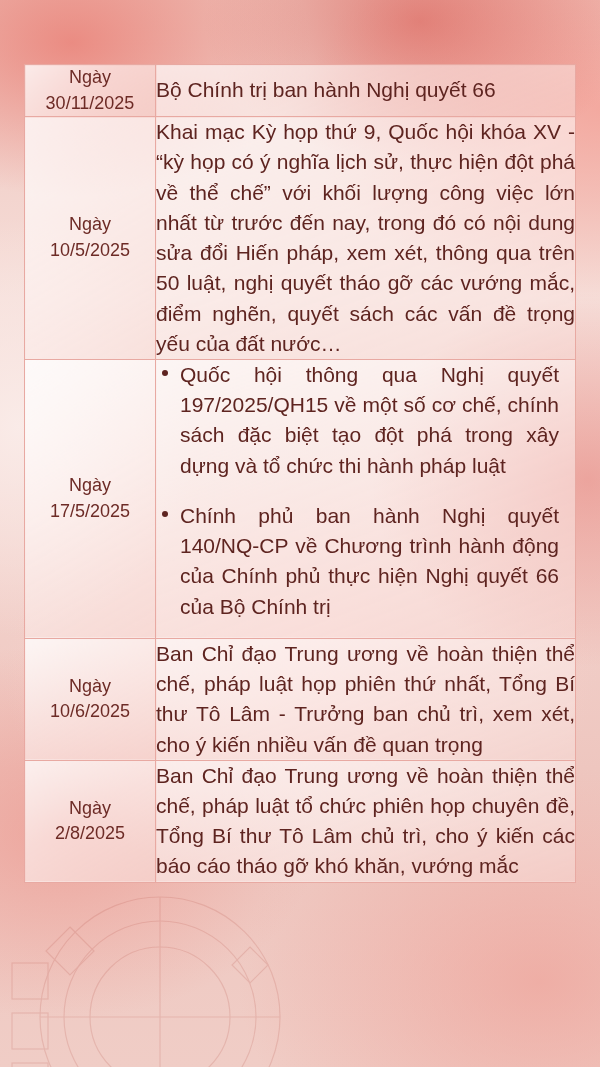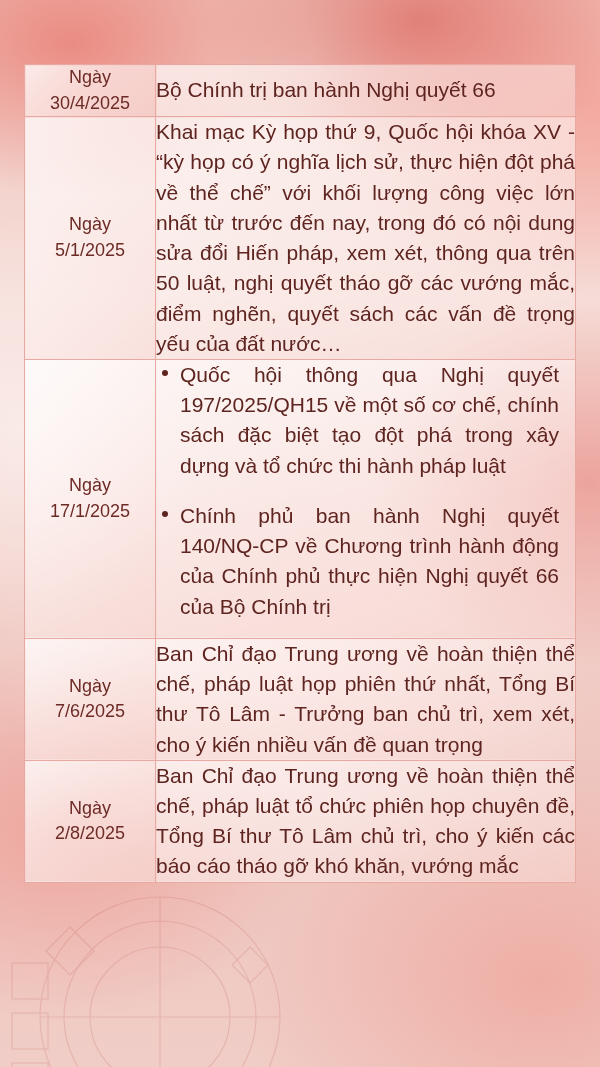--- a/index.html
+++ b/index.html
@@ -117,60 +117,60 @@
     <path d="M260 180 l18 18 -18 18 -18 -18z"></path>
   </svg>
 </div>
 
 <div class="table-wrap">
   <table class="timeline">
     <tbody>
       <tr>
         <td class="date-cell">
           <span class="date-line">Ngày</span>
-          <span class="date-line">30/4/2025</span>
+          <span class="date-line">30/11/2025</span>
         </td>
         <td class="text-cell">
           <p>Bộ Chính trị ban hành Nghị quyết 66</p>
         </td>
       </tr>
 
       <tr>
         <td class="date-cell">
           <span class="date-line">Ngày</span>
-          <span class="date-line">5/1/2025</span>
+          <span class="date-line">10/5/2025</span>
         </td>
         <td class="text-cell justify">
           <p>Khai mạc Kỳ họp thứ 9, Quốc hội khóa XV - “kỳ họp có ý nghĩa lịch sử, thực hiện đột phá về thể chế” với khối lượng công việc lớn nhất từ trước đến nay, trong đó có nội dung sửa đổi Hiến pháp, xem xét, thông qua trên 50 luật, nghị quyết tháo gỡ các vướng mắc, điểm nghẽn, quyết sách các vấn đề trọng yếu của đất nước…</p>
         </td>
       </tr>
 
       <tr>
         <td class="date-cell">
           <span class="date-line">Ngày</span>
-          <span class="date-line">17/1/2025</span>
+          <span class="date-line">17/5/2025</span>
         </td>
         <td class="text-cell">
           <ul class="bullets">
             <li>
               <span class="dot"></span>
               <span>Quốc hội thông qua Nghị quyết 197/2025/QH15 về một số cơ chế, chính sách đặc biệt tạo đột phá trong xây dựng và tổ chức thi hành pháp luật</span>
             </li>
             <li>
               <span class="dot"></span>
               <span>Chính phủ ban hành Nghị quyết 140/NQ-CP về Chương trình hành động của Chính phủ thực hiện Nghị quyết 66 của Bộ Chính trị</span>
             </li>
           </ul>
         </td>
       </tr>
 
       <tr>
         <td class="date-cell">
           <span class="date-line">Ngày</span>
-          <span class="date-line">7/6/2025</span>
+          <span class="date-line">10/6/2025</span>
         </td>
         <td class="text-cell justify">
           <p>Ban Chỉ đạo Trung ương về hoàn thiện thể chế, pháp luật họp phiên thứ nhất, Tổng Bí thư Tô Lâm - Trưởng ban chủ trì, xem xét, cho ý kiến nhiều vấn đề quan trọng</p>
         </td>
       </tr>
 
       <tr>
         <td class="date-cell">
           <span class="date-line">Ngày</span>
           <span class="date-line">2/8/2025</span>

